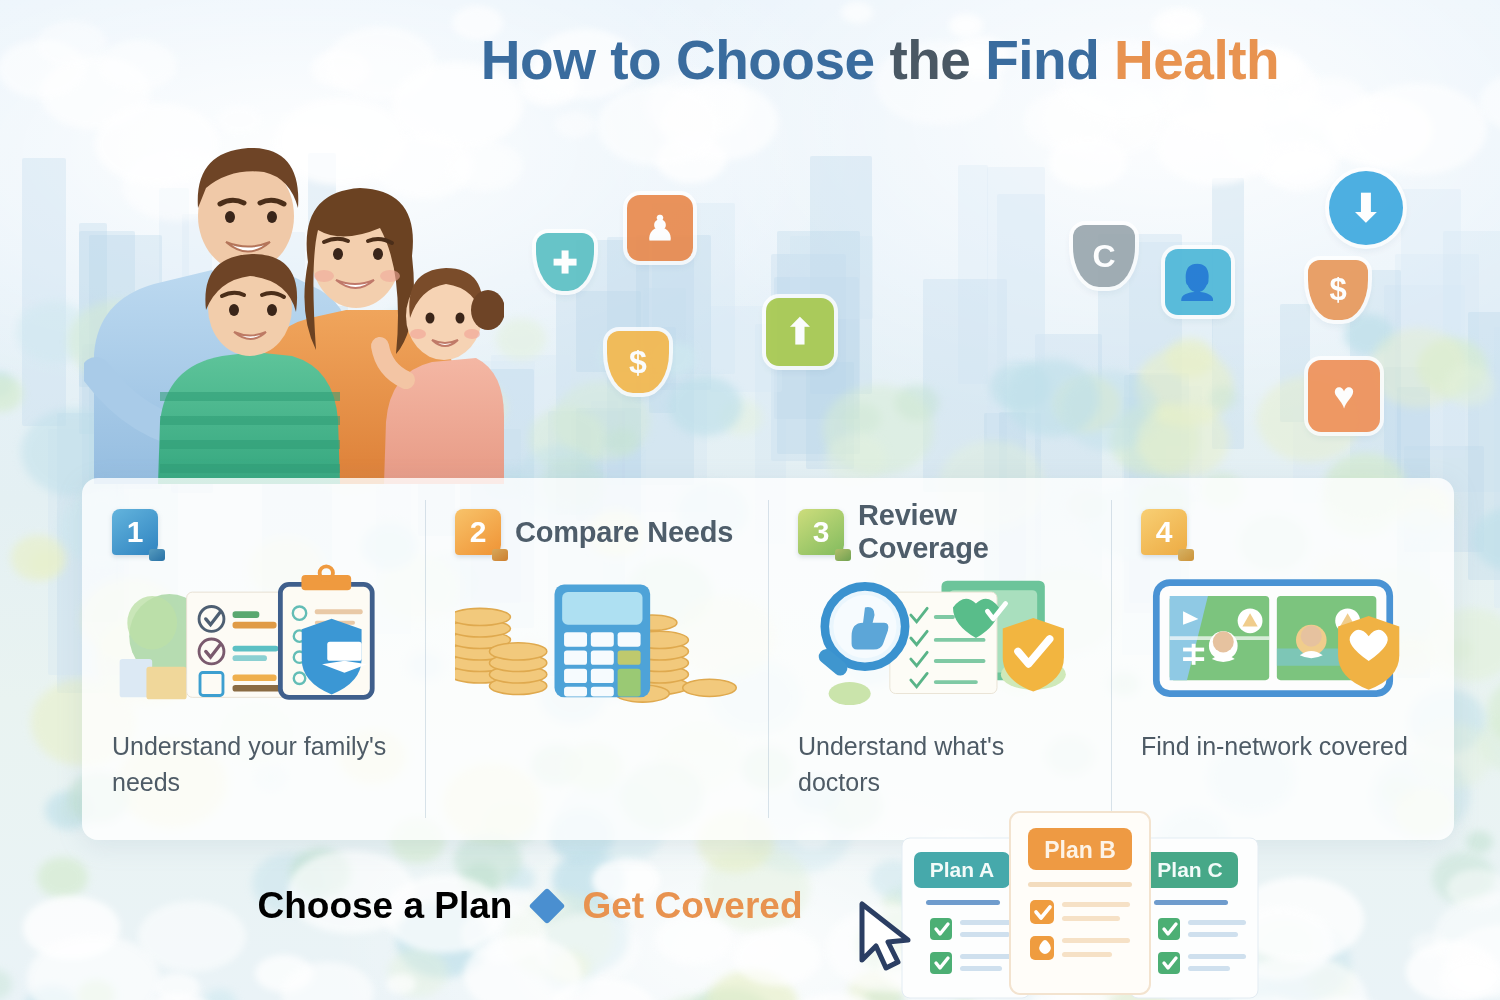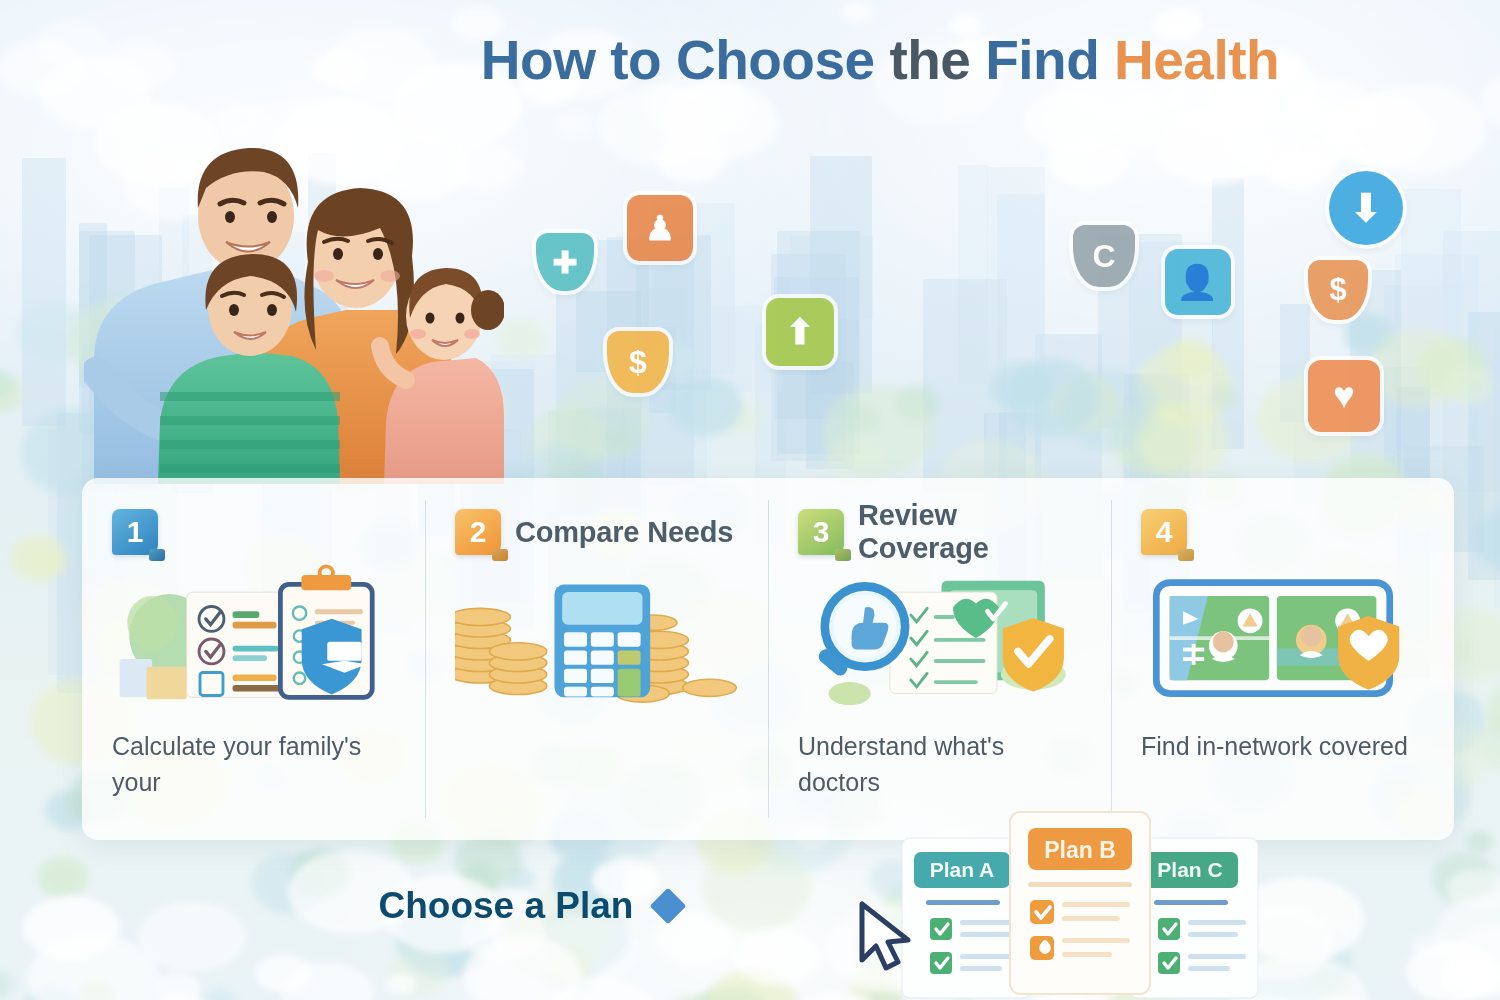--- a/index.html
+++ b/index.html
@@ -90,21 +90,21 @@
   .step-desc {
     margin-top:14px; font-size:25px; line-height:1.44; color:#4e5b66;
   }
 
   
   #footer {
     position:absolute; left:150px; top:885px; width:760px;
     display:flex; align-items:center; justify-content:center; gap:22px;
     font-size:37px; font-weight:bold;
   }
-  #footer .f-left { color:#0c4a6e; }
+  #footer .f-left { color:#000000; }
   #footer .f-right{ color:#e89350; }
   .diamond { width:26px; height:26px; background:#4a8fd0; transform:rotate(45deg); border-radius:3px; }
 
   
   #plans { position:absolute; left:900px; top:808px; width:360px; height:192px; }
   #plans svg { width:100%; height:100%; display:block; }
   #cursor { position:absolute; left:852px; top:898px; width:70px; height:74px; }
   #cursor svg { width:100%; height:100%; }
 </style>
 </head>
@@ -562,21 +562,21 @@
             <rect x="212" y="92" width="40" height="4" rx="2"></rect>
           <rect x="212" y="114" width="30" height="4" rx="2"></rect>
         </g>
         <path d="M246 64 l34 -12 l34 12 v34 q0 26 -34 40 q-34 -14 -34 -40 Z" fill="#3b97d4" transform="translate(-28,6) scale(.92)"></path>
         <g transform="translate(225,78) scale(.9)">
           <rect x="0" y="0" width="40" height="22" rx="3" fill="#fff"></rect>
           <path d="M-6 26 l26 10 l26 -10 l-26 -4 Z" fill="#fff"></path>
         </g>
       </svg>
     </div>
-    <div class="step-desc">Calculate your family's your</div>
+    <div class="step-desc">Understand your family's needs</div>
   </div>
 
   <div class="step">
     <div class="step-head">
       <div class="badge b2">2</div>
       <div class="step-title">Compare Needs</div>
     </div>
     <div class="step-art">
       <svg viewBox="0 0 300 150">
         <g fill="#f2c97c" stroke="#dfa94e" stroke-width="1.6">
@@ -693,20 +693,21 @@
         <path d="M238 72 q-10 -12 -18 -2 q-8 10 18 28 q26 -18 18 -28 q-8 -10 -18 2Z" fill="#fff"></path>
       </svg>
     </div>
     <div class="step-desc">Find in-network covered</div>
   </div>
 </div>
 
 <div id="footer">
   <span class="f-left">Choose a Plan</span>
   <span class="diamond"></span>
+  <span class="f-right">Get Covered</span>
 </div>
 
 <div id="plans">
   <svg viewBox="0 0 360 192">
 
     <g>
       <rect x="2" y="30" width="128" height="160" rx="8" fill="#fdfefe" stroke="#e3ecf3"></rect>
       <rect x="14" y="44" width="96" height="36" rx="7" fill="#46a9ab"></rect>
       <text x="62" y="69" font-family="Liberation Sans, sans-serif" font-size="21" font-weight="bold" fill="#f2fbf9" text-anchor="middle">Plan A</text>
       <rect x="26" y="92" width="74" height="5" rx="2.5" fill="#6f9ccd"></rect>

